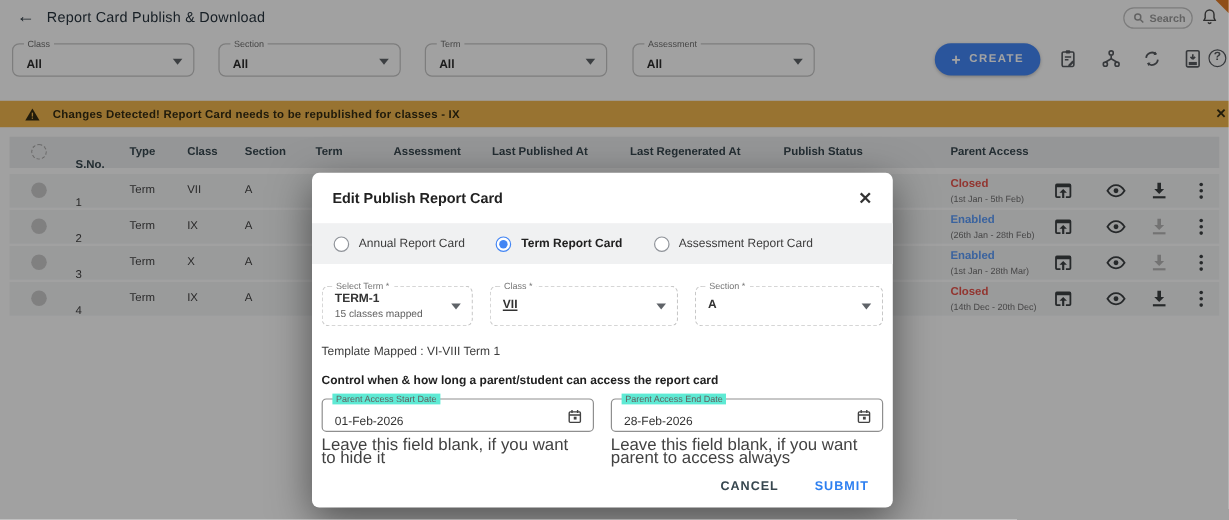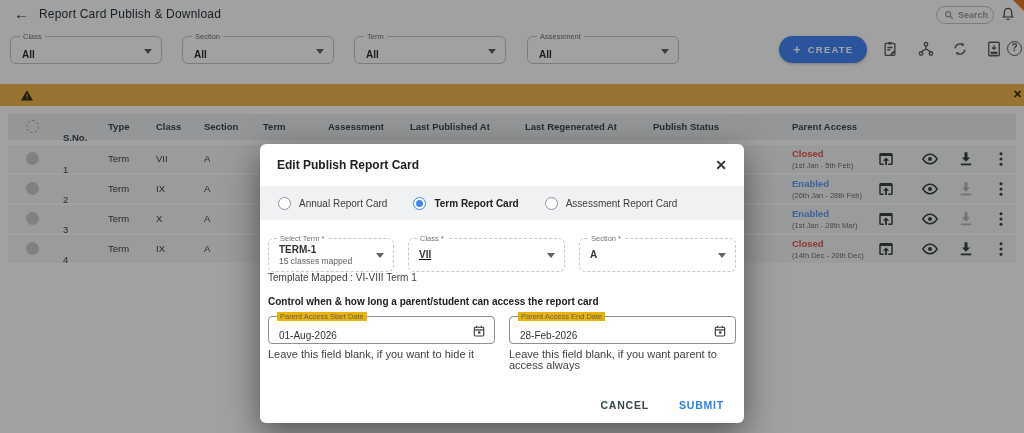--- a/index.html
+++ b/index.html
@@ -64,29 +64,29 @@
   .radio-label { font-size:10px; color:#3c3c3c; }
   .radio-item.selected .radio-label { font-weight:bold; color:#212121; }
   .modal-body { padding:0 8px; }
   .selects-row { margin-top:18px; display:flex; gap:14px; }
   .sel-field { position:relative; border:1px dashed #c8c8c8; border-radius:6px; height:34px; padding:5px 24px 0 10px; }
   .sel-field .slabel { position:absolute; top:-5px; left:8px; font-size:7.5px; color:#757575; background:#fff; padding:0 3px; white-space:nowrap; }
   .sel-field .svalue { font-size:10px; font-weight:bold; color:#333; line-height:11px; }
   .sel-field .ssub { font-size:8.5px; color:#616161; line-height:10px; margin-top:1px; }
   .sf-term { width:126px; } .sf-class { flex:1; padding-top:10px;text-decoration:underline; } .sf-section { flex:1; padding-top:10px; }
   .sel-field .caret { top:14px; right:9px; }
-  .template-text { font-size:10px; color:#3c3c3c; }
+  .template-text { margin-top:16px; font-size:10px; color:#3c3c3c; }
   .control-heading { margin-top:13px; font-size:10px; font-weight:bold; color:#212121; }
   .dates-row { margin-top:9px; display:flex; gap:14px; }
   .date-col { flex:1; }
   .date-field { position:relative; height:28px; border:1px solid #8f8f8f; border-radius:4px; padding:8px 30px 0 10px; }
-  .date-field .dlabel { position:absolute; top:-5px; left:8px; font-size:7.5px; color:#616161; background:#eab308; padding:0 3px; white-space:nowrap; }
+  .date-field .dlabel { position:absolute; top:-5px; left:8px; font-size:7.5px; color:#616161; background:#5eead4; padding:0 3px; white-space:nowrap; }
   .date-field .dvalue { font-size:10px; color:#333; }
   .cal-icon { position:absolute; right:8px; top:7px; width:14px; height:14px; color:#424242; cursor:pointer; }
-  .helper { margin-top:5px; font-size:11px; color:#424242; line-height:11px; max-width:215px; }
+  .helper { margin-top:5px; font-size:14px; color:#424242; line-height:11px; max-width:215px; }
   .modal-footer { position:absolute; right:20px; bottom:12px; display:flex; gap:30px; }
   .btn-text { background:none; border:none; font-family:"Liberation Sans", sans-serif; font-size:10.5px; font-weight:bold; letter-spacing:.8px; cursor:pointer; }
   .btn-cancel { color:#37474f; }
   .btn-submit { color:#2d7ff0; }
 
   svg { display:block; width:100%; height:100%; }
 </style>
 </head>
 <body>
 
@@ -172,20 +172,21 @@
 <span class="help-icon">?</span>
 
 <div class="banner">
   <span class="w-icon">
     <svg viewBox="0 0 24 24">
         <path d="M12 2.5L23 21H1z" fill="#332b12"></path>
         <rect x="11" y="9" width="2" height="6" fill="#eeb44e"></rect>
         <rect x="11" y="16.5" width="2" height="2" fill="#eeb44e"></rect>
       </svg>
   </span>
+  <span class="b-text">Changes Detected! Report Card needs to be republished for classes - IX</span>
   <span class="b-close">✕</span>
 </div>
 
 <div class="thead">
   <span class="sel-circle-header"></span>
   <span class="hcell c-sno">S.No.</span>
   <span class="hcell c-type">Type</span>
   <span class="hcell c-class">Class</span>
   <span class="hcell c-section">Section</span>
   <span class="hcell c-term">Term</span>
@@ -391,21 +392,21 @@
       </div>
     </div>
 
     <div class="template-text">Template Mapped : VI-VIII Term 1</div>
     <div class="control-heading">Control when &amp; how long a parent/student can access the report card</div>
 
     <div class="dates-row">
       <div class="date-col">
         <div class="date-field">
           <span class="dlabel">Parent Access Start Date</span>
-          <span class="dvalue">01-Aug-2026</span>
+          <span class="dvalue">01-Feb-2026</span>
           <span class="cal-icon">
             <svg viewBox="0 0 24 24" fill="none" stroke="currentColor" stroke-width="2">
                 <rect x="4" y="5.5" width="16" height="15" rx="1.5"></rect>
                 <path d="M4 10h16M8 3v4M16 3v4"></path>
                 <rect x="10.5" y="12.5" width="4" height="4" fill="currentColor" stroke="none"></rect>
               </svg>
           </span>
         </div>
         <div class="helper">Leave this field blank, if you want to hide it</div>
       </div>

